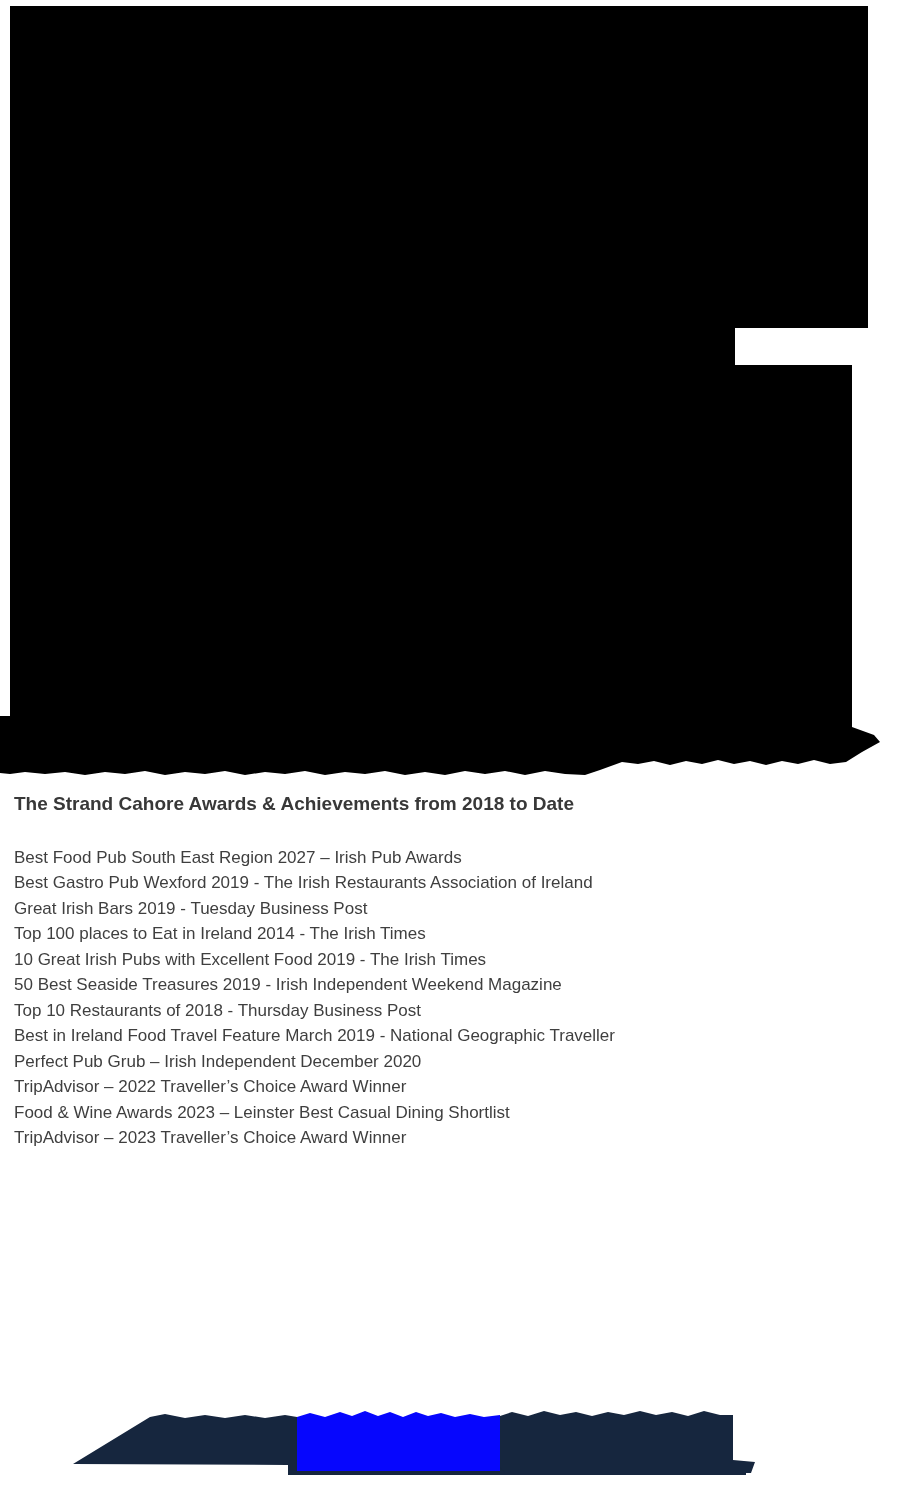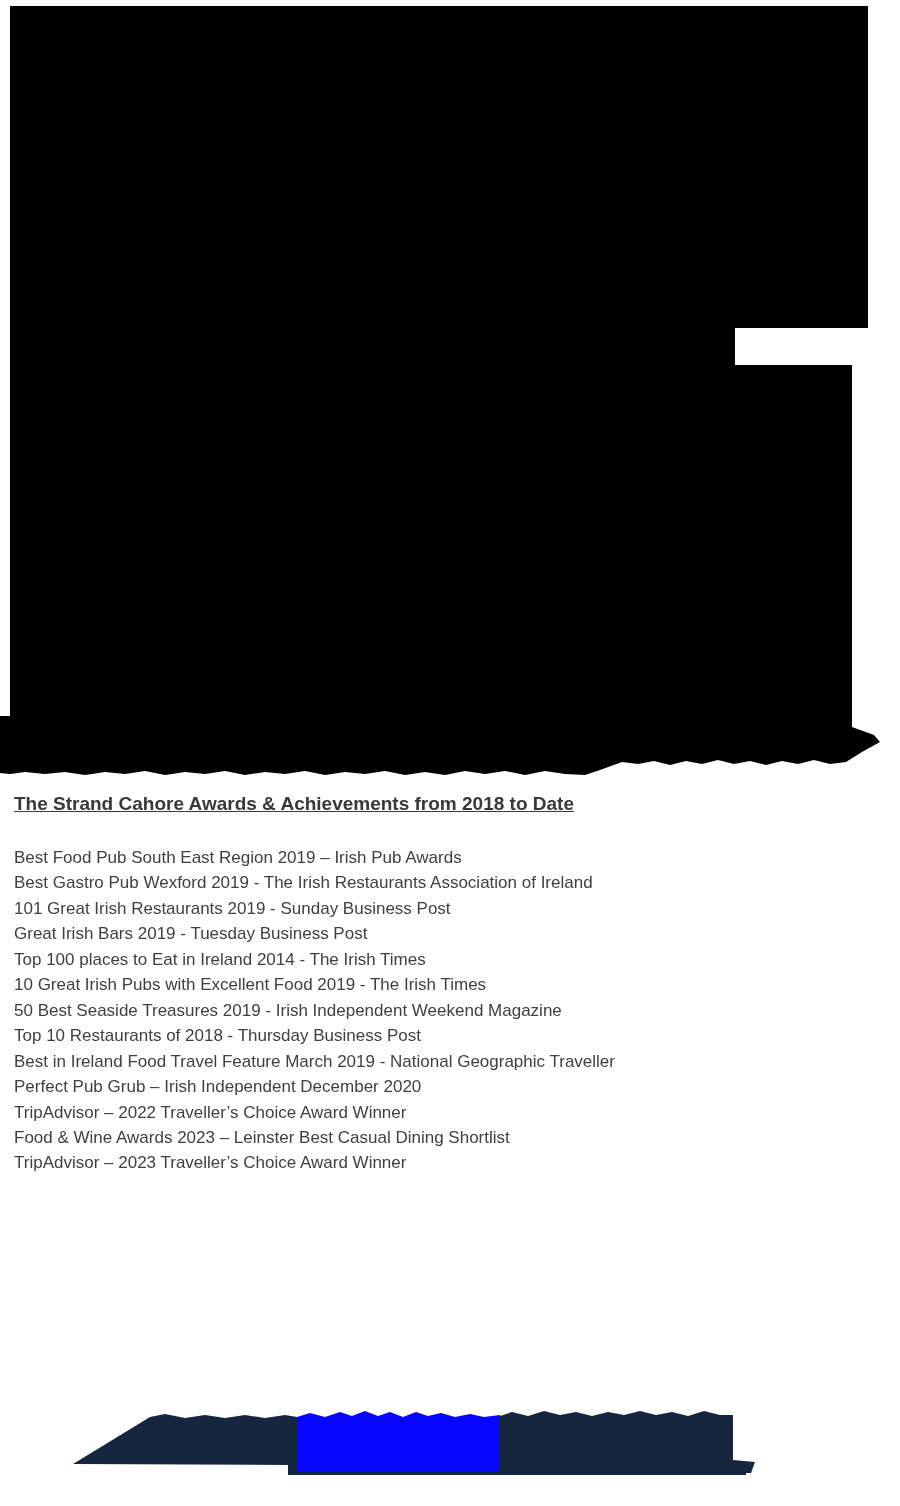--- a/index.html
+++ b/index.html
@@ -26,21 +26,20 @@
   .doc-heading {
     position: absolute;
     left: 14px;
     top: 793px;
     width: 860px;
     font-size: 19px;
     font-weight: bold;
     color: #383838;
     letter-spacing: 0px;
     white-space: nowrap;
-    text-decoration: underline;
   }
   .awards-list {
     position: absolute;
     left: 14px;
     top: 845px;
     width: 870px;
     font-size: 17px;
     line-height: 25.45px;
     color: #3f3f3f;
   }
@@ -70,23 +69,22 @@
              L565,774 L545,771 L525,775 L505,771 L485,774 L465,771 L445,775
              L425,772 L405,775 L385,771 L365,774 L345,772 L325,775 L305,771
              L285,774 L265,772 L245,775 L225,771 L205,774 L185,772 L165,775
              L145,771 L125,774 L105,772 L85,775 L65,772 L45,774 L25,772
              L10,774 L0,773 L0,716 L10,716 Z" fill="#000000"></path>
   </svg>
 
   <div class="doc-heading">The Strand Cahore Awards &amp; Achievements from 2018 to Date</div>
 
   <div class="awards-list">
-    <div class="award-line">Best Food Pub South East Region 2019 – Irish Pub Awards</div>
+    <div class="award-line">Best Food Pub South East Region 2027 – Irish Pub Awards</div>
     <div class="award-line">Best Gastro Pub Wexford 2019 - The Irish Restaurants Association of Ireland</div>
-    <div class="award-line">101 Great Irish Restaurants 2019 - Sunday Business Post</div>
     <div class="award-line">Great Irish Bars 2019 - Tuesday Business Post</div>
     <div class="award-line">Top 100 places to Eat in Ireland 2014 - The Irish Times</div>
     <div class="award-line">10 Great Irish Pubs with Excellent Food 2019 - The Irish Times</div>
     <div class="award-line">50 Best Seaside Treasures 2019 - Irish Independent Weekend Magazine</div>
     <div class="award-line">Top 10 Restaurants of 2018 - Thursday Business Post</div>
     <div class="award-line">Best in Ireland Food Travel Feature March 2019 - National Geographic Traveller</div>
     <div class="award-line">Perfect Pub Grub – Irish Independent December 2020</div>
     <div class="award-line">TripAdvisor – 2022 Traveller’s Choice Award Winner</div>
     <div class="award-line">Food &amp; Wine Awards 2023 – Leinster Best Casual Dining Shortlist</div>
     <div class="award-line">TripAdvisor – 2023 Traveller’s Choice Award Winner</div>

